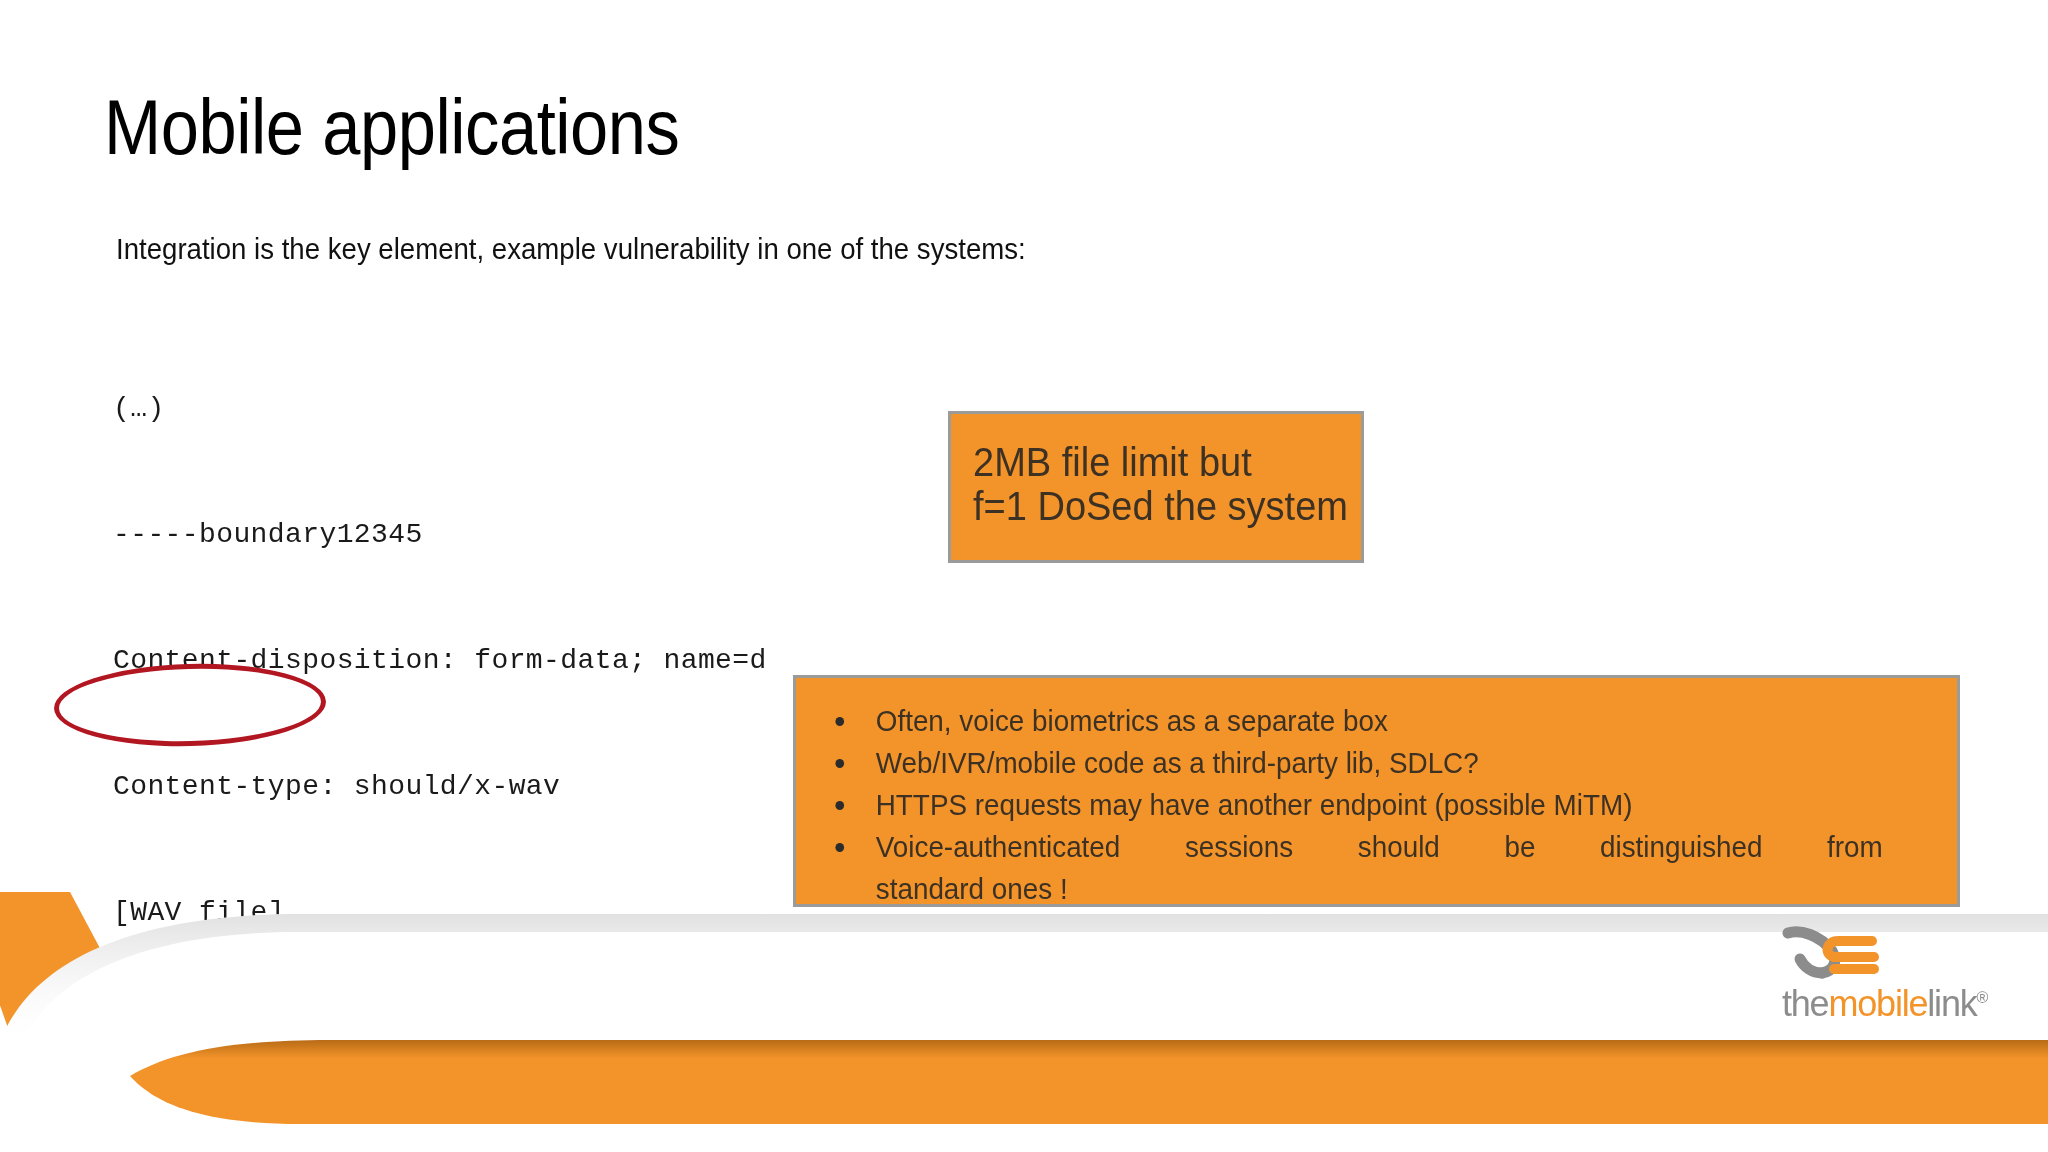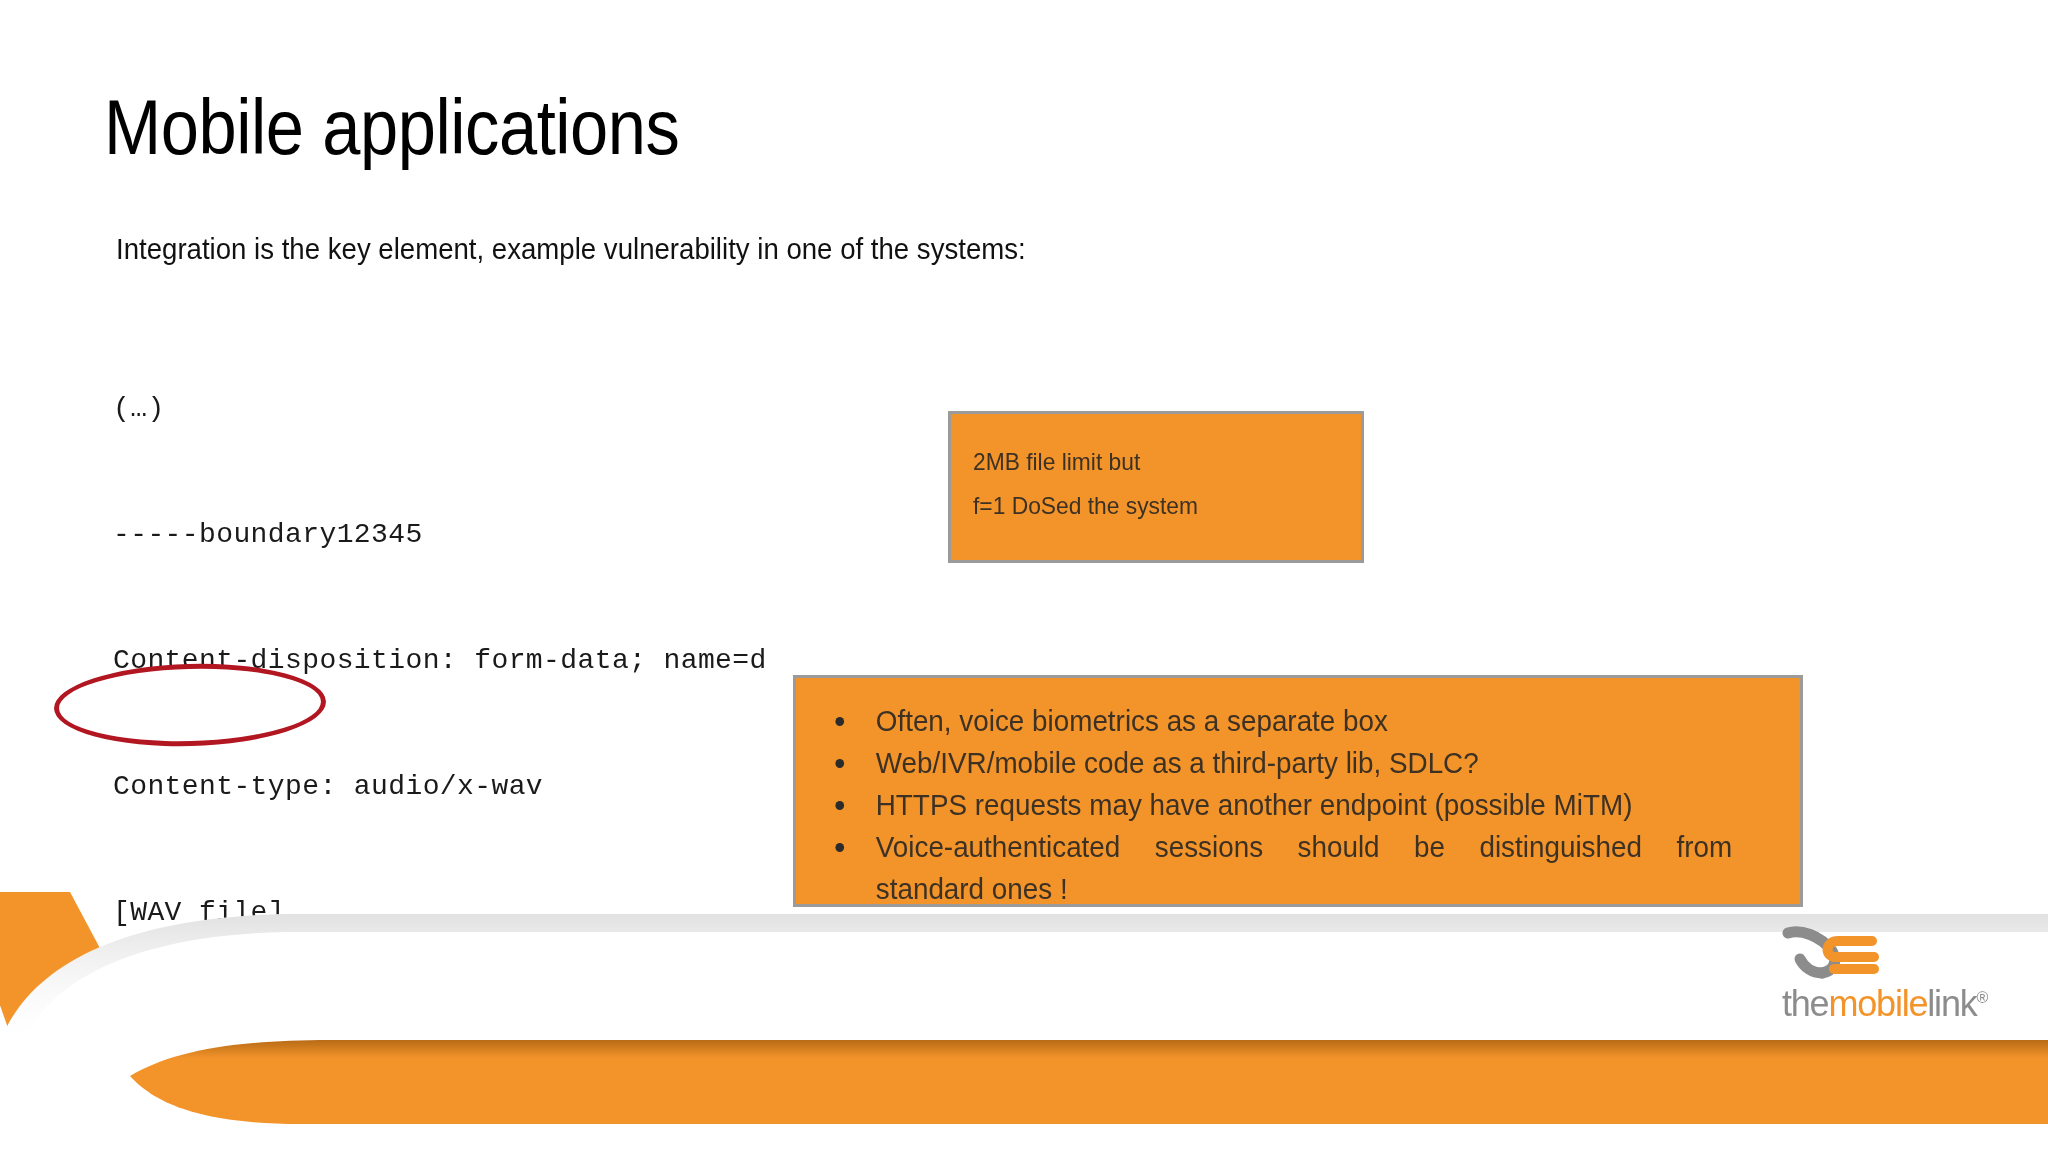--- a/index.html
+++ b/index.html
@@ -83,34 +83,34 @@
     box-sizing: border-box;
     color: #3d3124;
   }
 
   #callout-file-limit {
     left: 948px;
     top: 411px;
     width: 416px;
     height: 152px;
     padding: 26px 0 0 22px;
-    font-size: 24px;
+    font-size: 40px;
     line-height: 44px;
   }
   #callout-file-limit .callout-line {
     display: block;
     transform: scaleX(0.95);
     transform-origin: left top;
     white-space: nowrap;
   }
 
   #callout-observations {
     left: 793px;
     top: 675px;
-    width: 1010px;
+    width: 1167px;
     height: 232px;
     padding: 22px 30px 0 26px;
   }
   #callout-observations ul {
     margin: 0;
     padding: 0;
     list-style: none;
   }
   #callout-observations li {
     position: relative;
@@ -187,21 +187,21 @@
 <div id="slide">
 
   <div id="slide-title">Mobile applications</div>
 
   <div id="intro-line">Integration is the key element, example vulnerability in one of the systems:</div>
 
   <div id="code-block">
     <span class="code-line">(…)</span>
     <span class="code-line">-----boundary12345</span>
     <span class="code-line">Content-disposition: form-data; name=d</span>
-    <span class="code-line">Content-type: audio/x-wav</span>
+    <span class="code-line">Content-type: should/x-wav</span>
     <span class="code-line">[WAV file]</span>
     <span class="code-line">-----boundary12345</span>
     
     
     
   </div>
 
   <div id="ellipse-annotation"></div>
 
   <div id="callout-file-limit" class="callout">

